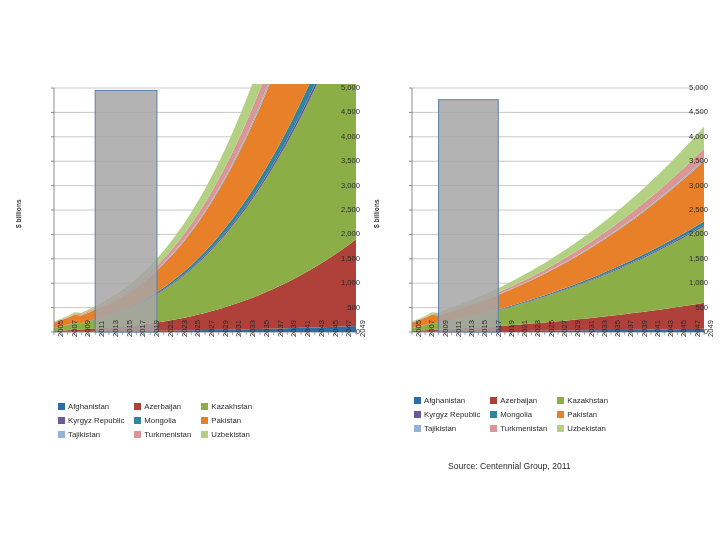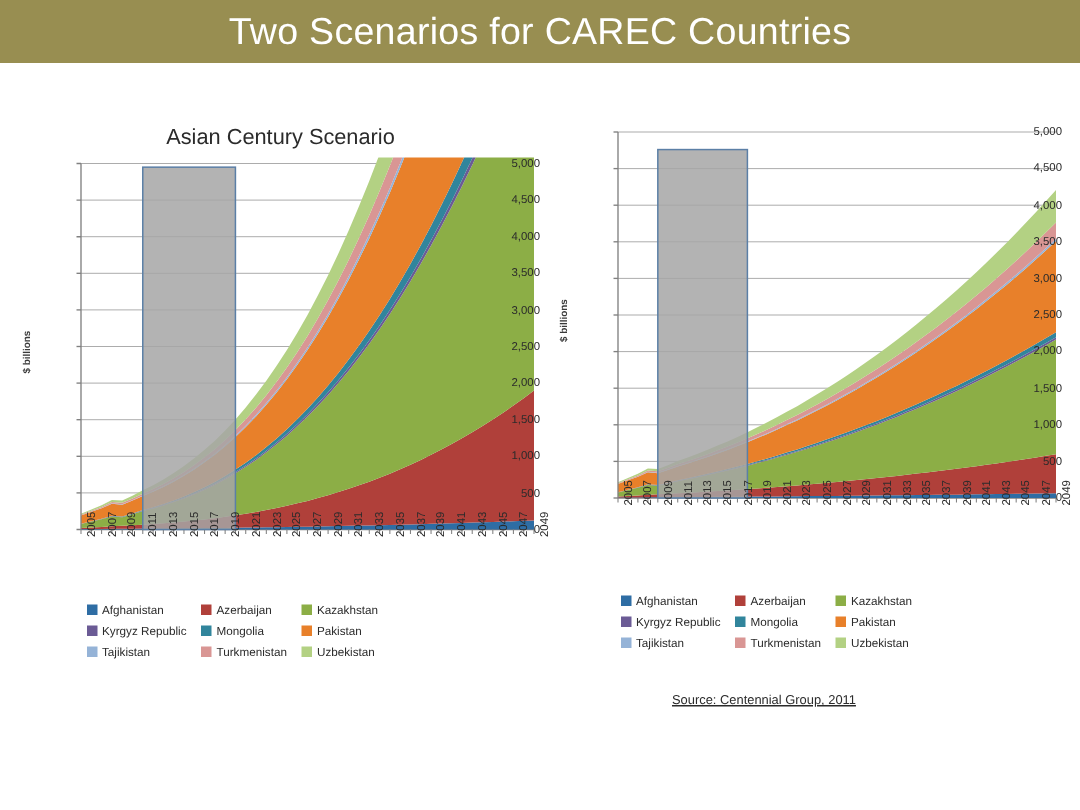--- a/index.html
+++ b/index.html
@@ -107,36 +107,31 @@
     display: inline-block;
   }
 
   
   #source-note {
     position: absolute;
     left: 448px; top: 461px;
     font-size: 8.6px;
     color: #2b2b2b;
     white-space: nowrap;
-    text-decoration: underline;
   }
 
   svg { display: block; }
 </style>
 </head>
 <body>
 
 <div id="slide">
 
-  <div id="title-banner">
-    <div id="title-text">Two Scenarios for CAREC Countries</div>
-  </div>
 
   <div class="chart-panel" id="chart-left">
-    <div class="chart-title">Asian Century Scenario</div>
     <div class="plot-wrap" id="plot-left" style="width: 346px; height: 290px;">
         <svg width="346" height="290">
           <rect x="40" y="4" width="302" height="244" fill="#ffffff"></rect>
           <line x1="40" x2="342" y1="248" y2="248" stroke="#808080" stroke-width="0.9"></line>
           <line x1="40" x2="342" y1="223.6" y2="223.6" stroke="#9a9a9a" stroke-width="0.55"></line>
           <line x1="40" x2="342" y1="199.2" y2="199.2" stroke="#9a9a9a" stroke-width="0.55"></line>
           <line x1="40" x2="342" y1="174.8" y2="174.8" stroke="#9a9a9a" stroke-width="0.55"></line>
           <line x1="40" x2="342" y1="150.39999999999998" y2="150.39999999999998" stroke="#9a9a9a" stroke-width="0.55"></line>
           <line x1="40" x2="342" y1="126" y2="126" stroke="#9a9a9a" stroke-width="0.55"></line>
           <line x1="40" x2="342" y1="101.6" y2="101.6" stroke="#9a9a9a" stroke-width="0.55"></line>

